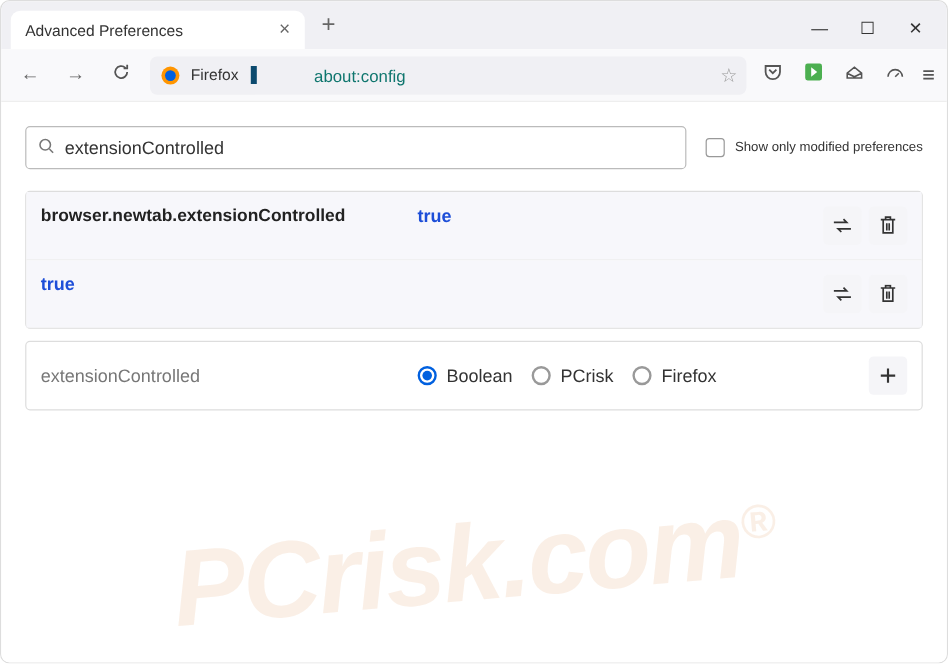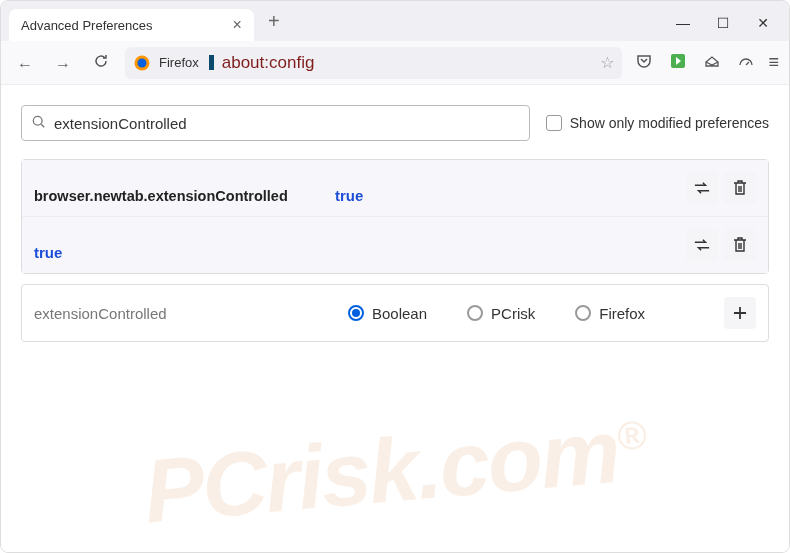--- a/index.html
+++ b/index.html
@@ -13,48 +13,48 @@
     .new-tab { margin-left: 8px; margin-bottom: 8px; font-size: 20px; color: #666; cursor: pointer; padding: 0 6px; }
     .titlebar-spacer { flex: 1; }
     .window-controls { display: flex; gap: 20px; margin-bottom: 10px; margin-right: 8px; }
     .win-ctrl { font-size: 14px; color: #333; cursor: pointer; width: 20px; text-align: center; }
     
     .toolbar { height: 44px; background: #f9f9fb; display: flex; align-items: center; padding: 0 10px; gap: 10px; border-bottom: 1px solid #eee; }
     .nav-btn { font-size: 16px; color: #666; cursor: pointer; padding: 4px 6px; }
     .url-bar { flex: 1; background: #f0f0f4; border-radius: 6px; height: 32px; display: flex; align-items: center; padding: 0 8px; gap: 8px; }
     .fox-icon { width: 18px; height: 18px; display: inline-block; }
     .url-identity { font-size: 13px; color: #333; border-right: 5px solid #0c4a6e; padding-right: 10px; }
-    .url-text { font-size: 17px; color: #7f1d1d; flex: 1; }
+    .url-text { font-size: 14px; color: #0f766e; flex: 1; margin-left: 40px; }
     .star { font-size: 16px; color: #999; cursor: pointer; }
     .tool-icon { font-size: 16px; color: #555; cursor: pointer; padding: 2px 4px; }
     .tool-icon.green { color: #4caf50; }
     .hamburger { font-size: 18px; color: #555; cursor: pointer; }
     
     .content { flex: 1; padding: 20px; background: #fff; position: relative; }
     
     .search-row { display: flex; align-items: center; gap: 16px; margin-bottom: 18px; }
     .search-box { flex: 1; border: 1px solid #bbb; border-radius: 4px; height: 36px; display: flex; align-items: center; padding: 0 10px; gap: 8px; }
     .search-icon { color: #666; font-size: 14px; }
     .search-input { border: none; outline: none; font-size: 15px; color: #333; flex: 1; background: transparent; }
     .checkbox-row { display: flex; align-items: center; gap: 8px; }
     .checkbox { width: 16px; height: 16px; border: 1px solid #999; border-radius: 3px; }
-    .checkbox-label { font-size: 14px; color: #333; }
+    .checkbox-label { font-size: 11px; color: #333; }
     
     .pref-table { border: 1px solid #ddd; border-radius: 4px; }
-    .pref-row { display: flex; align-items: flex-end; padding: 12px 12px; border-bottom: 1px solid #eee; gap: 3px; }
+    .pref-row { display: flex; align-items: flex-start; padding: 12px 12px; border-bottom: 1px solid #eee; gap: 16px; }
     .pref-row:last-child { border-bottom: none; }
     .pref-row.modified { background: #f7f7fb; }
     .pref-name { width: 298px; font-size: 14.5px; font-weight: bold; color: #222; word-break: break-all; }
     .pref-value { font-size: 15px; font-weight: bold; color: #1d4ed8; flex: 1; }
     .pref-actions { display: flex; gap: 6px; }
     .action-btn { width: 32px; height: 32px; background: #f5f5f8; border-radius: 4px; display: flex; align-items: center; justify-content: center; cursor: pointer; font-size: 16px; color: #333; }
     
     .new-pref-row { border: 1px solid #ddd; border-radius: 4px; margin-top: 10px; display: flex; align-items: center; padding: 12px 12px; gap: 16px; }
     .new-pref-name { width: 298px; font-size: 15px; color: #777; }
-    .radio-group { display: flex; gap: 40px; flex: 1; }
+    .radio-group { display: flex; gap: 16px; flex: 1; }
     .radio-item { display: flex; align-items: center; gap: 8px; }
     .radio { width: 16px; height: 16px; border: 2px solid #999; border-radius: 50%; display: flex; align-items: center; justify-content: center; }
     .radio.checked { border-color: #0060df; }
     .radio-dot { width: 8px; height: 8px; background: #0060df; border-radius: 50%; }
     .radio-label { font-size: 15px; color: #333; }
     
     .watermark { position: absolute; bottom: 30px; left: 50%; transform: translate(-50%, 0) rotate(-5deg); font-size: 90px; font-weight: bold; font-style: italic; color: rgba(230,180,140,0.22); pointer-events: none; font-family: Georgia, serif; white-space: nowrap; letter-spacing: -2px; }
     .watermark .reg { font-size: 40px; vertical-align: super; }
   </style>
 </head>

